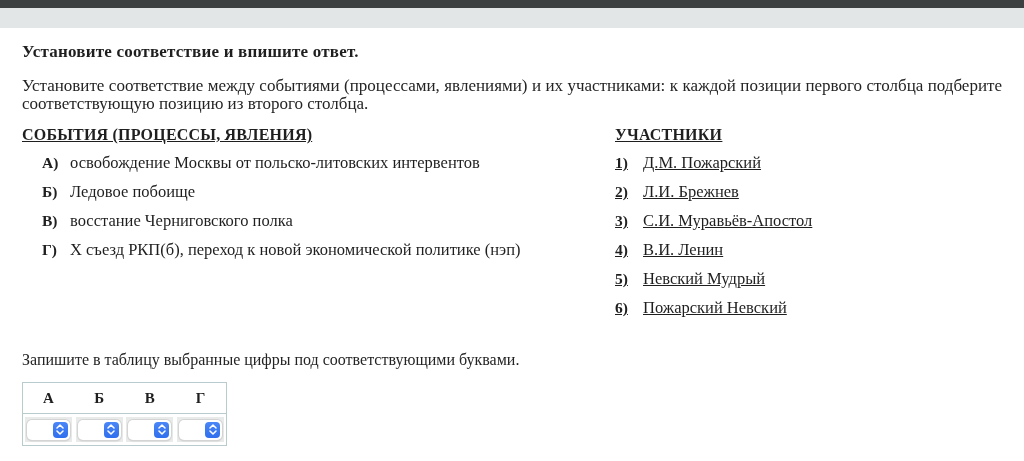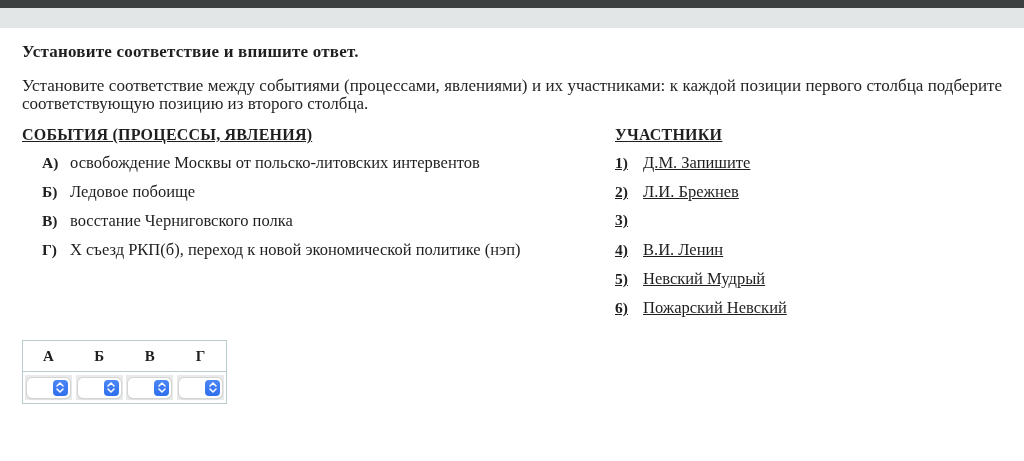--- a/index.html
+++ b/index.html
@@ -97,46 +97,48 @@
           <span class="item-text">Х съезд РКП(б), переход к новой экономической политике (нэп)</span>
         </li>
       </ul>
     </div>
 
     <div class="col-participants">
       <div class="col-header">УЧАСТНИКИ</div>
       <ul class="match-list">
         <li class="match-item">
           <span class="item-label">1)</span>
-          <span class="item-text">Д.М. Запишите</span>
+          <span class="item-text">Д.М. Пожарский</span>
         </li>
         <li class="match-item">
           <span class="item-label">2)</span>
           <span class="item-text">Л.И. Брежнев</span>
         </li>
         <li class="match-item">
           <span class="item-label">3)</span>
+          <span class="item-text">С.И. Муравьёв-Апостол</span>
         </li>
         <li class="match-item">
           <span class="item-label">4)</span>
           <span class="item-text">В.И. Ленин</span>
         </li>
         <li class="match-item">
           <span class="item-label">5)</span>
           <span class="item-text">Невский Мудрый</span>
         </li>
         <li class="match-item">
           <span class="item-label">6)</span>
           <span class="item-text">Пожарский Невский</span>
         </li>
       </ul>
     </div>
 
   </div>
 
+  <p class="write-note">Запишите в таблицу выбранные цифры под соответствующими буквами.</p>
 
   <div class="answer-table">
     <div class="answer-head">
       <div class="letter-cell">А</div>
       <div class="letter-cell">Б</div>
       <div class="letter-cell">В</div>
       <div class="letter-cell">Г</div>
     </div>
     <div class="answer-row">
 

